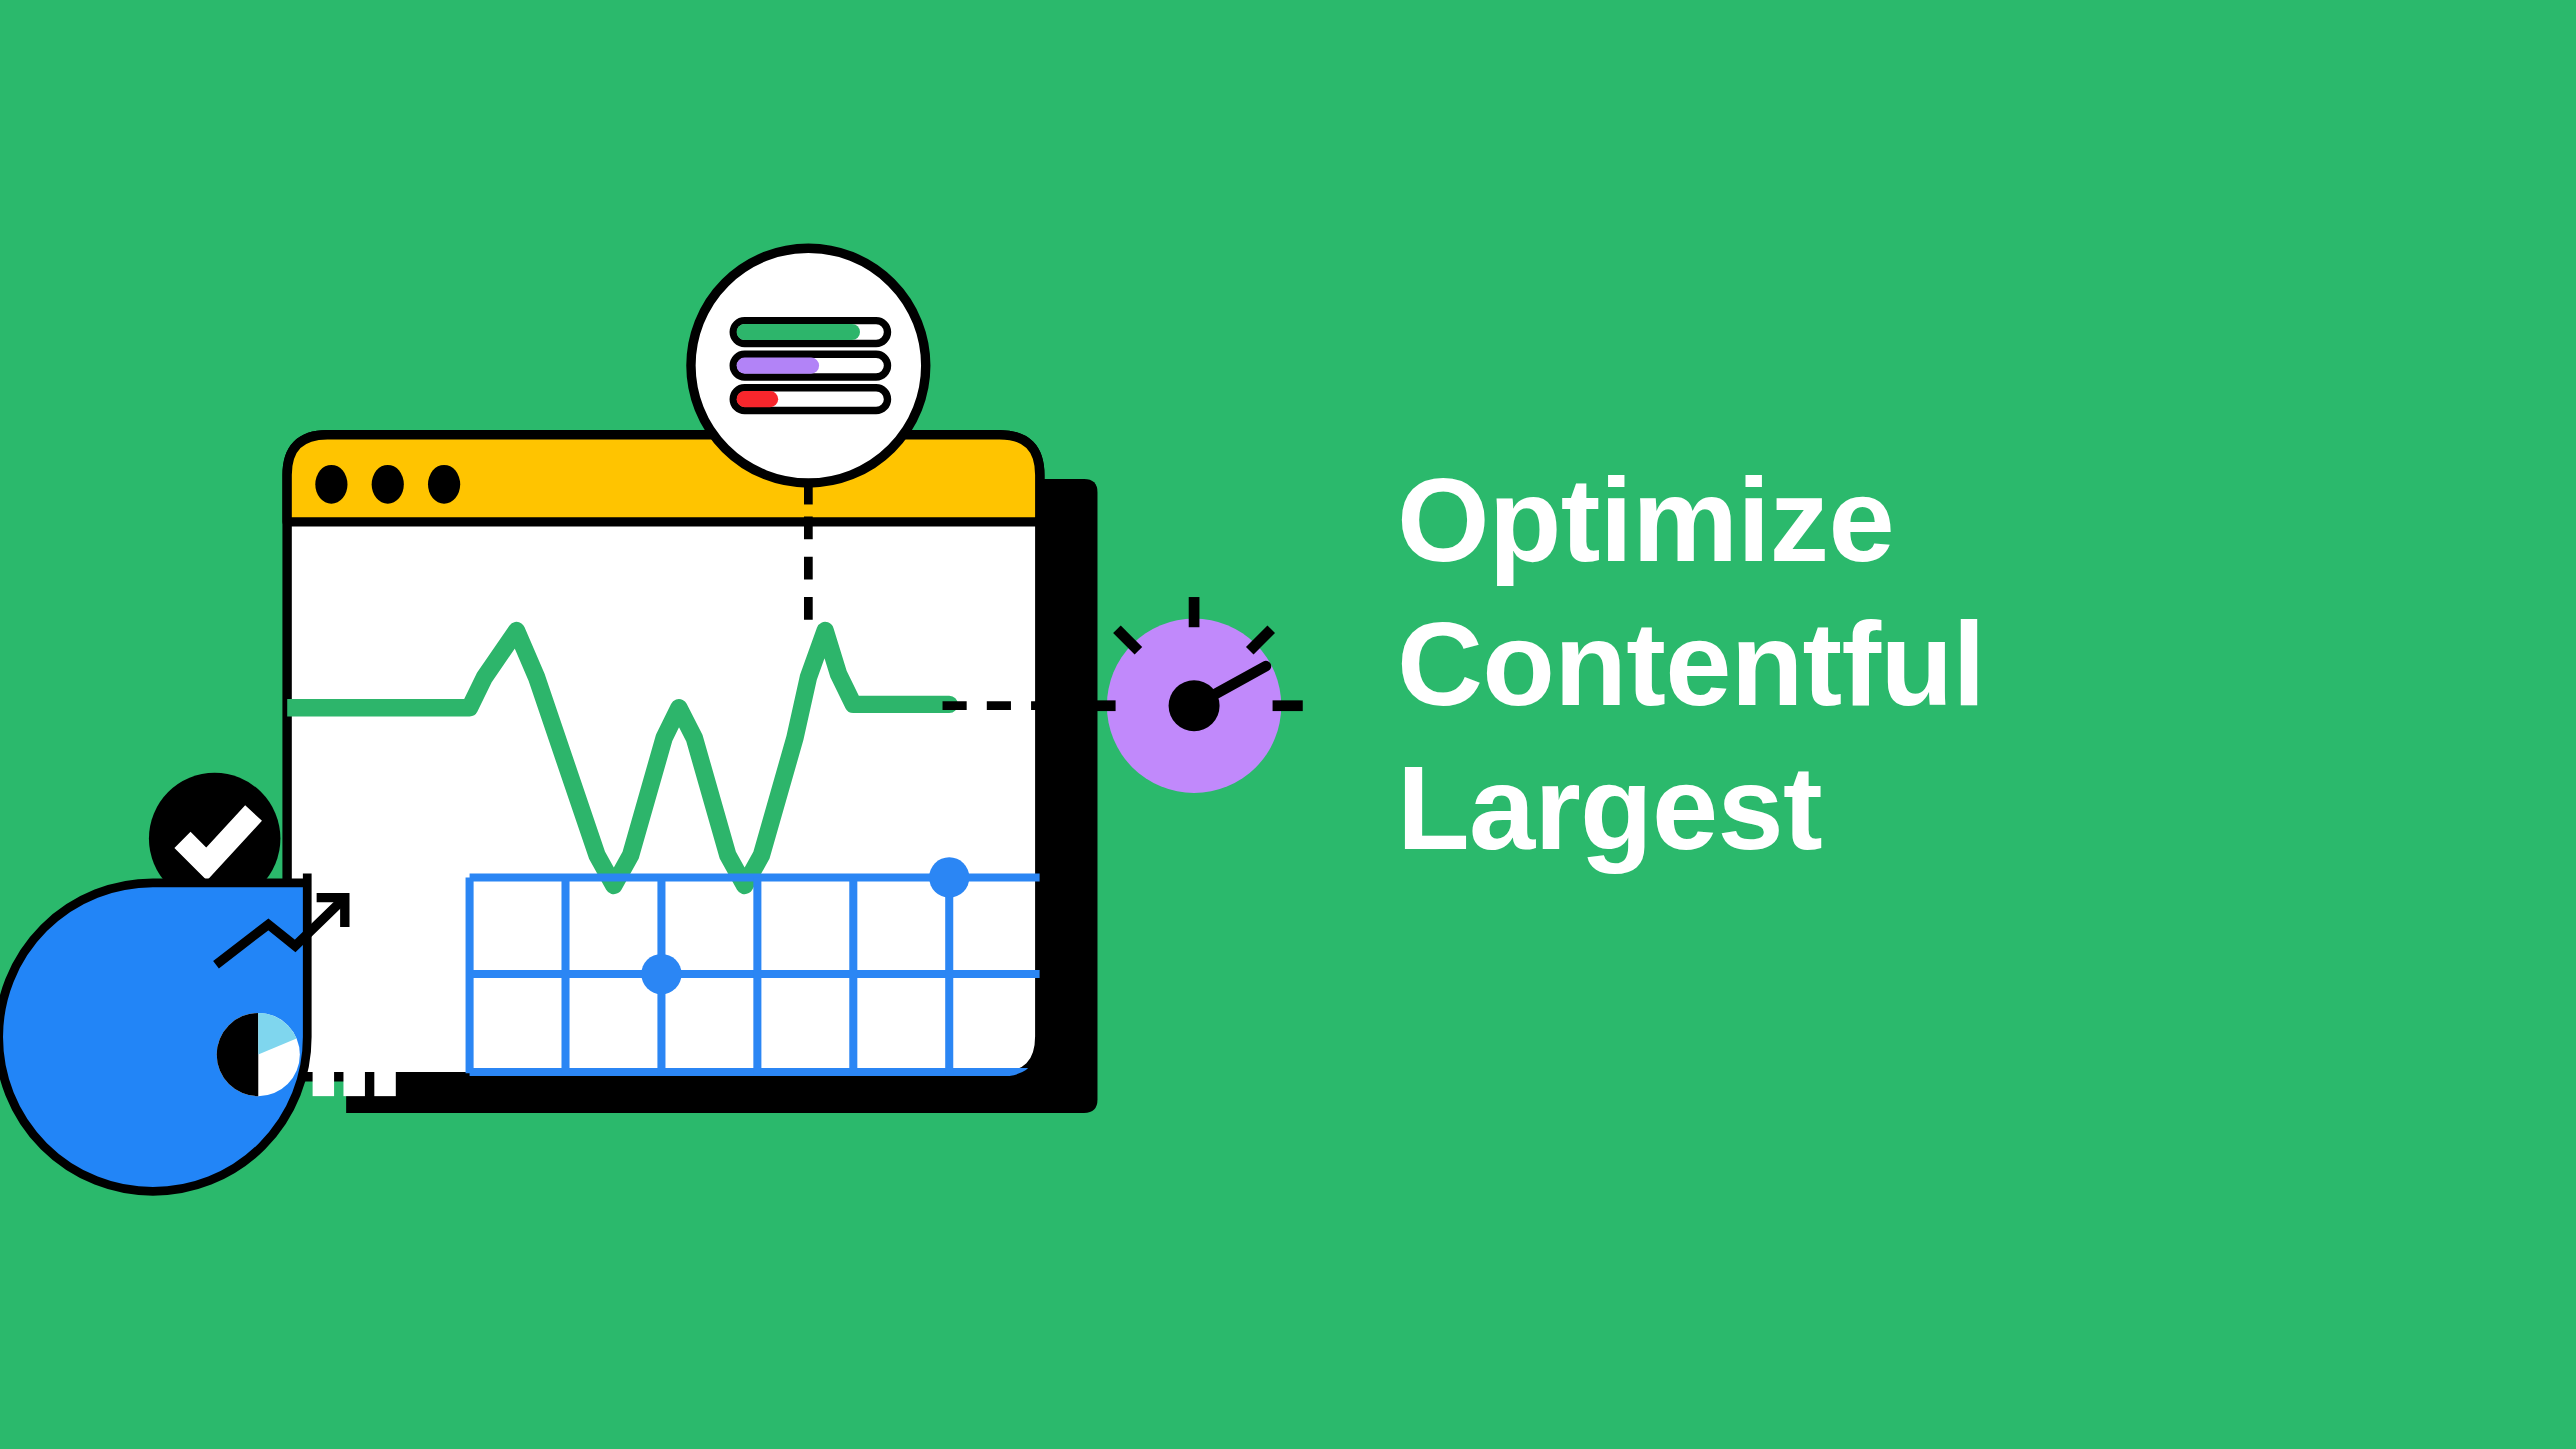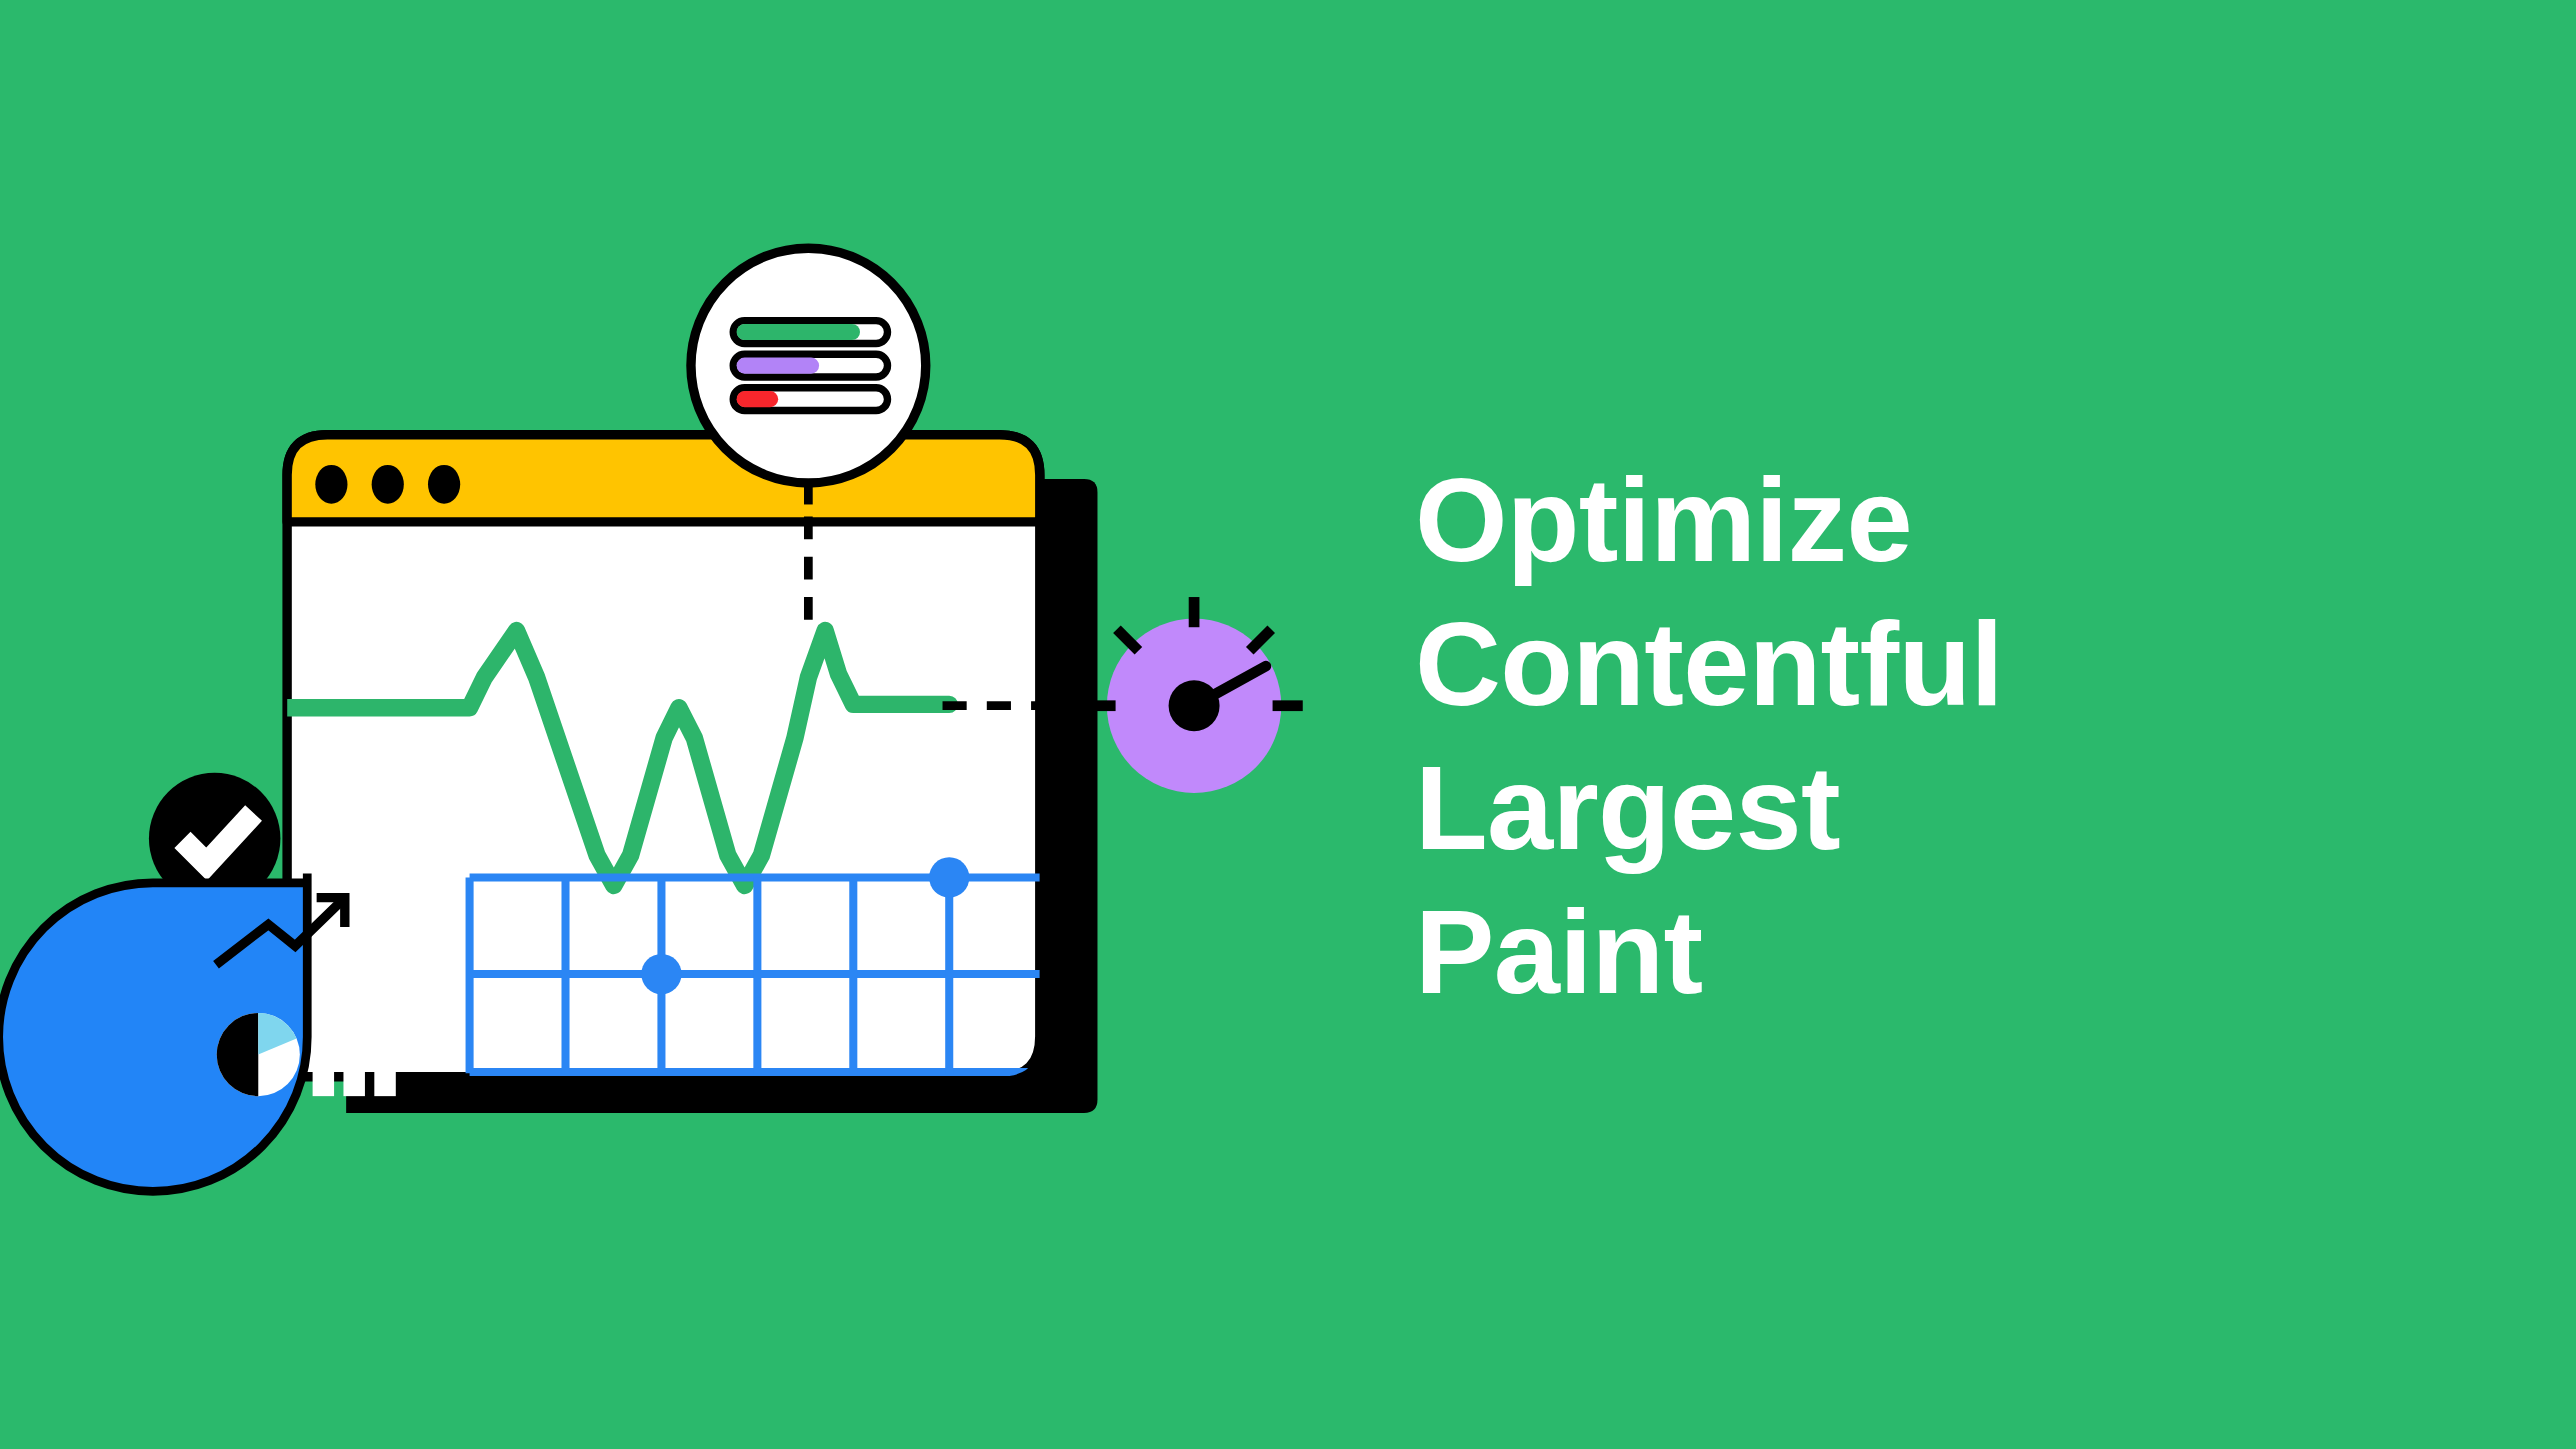--- a/index.html
+++ b/index.html
@@ -35,21 +35,20 @@
     color: #FFFFFF;
     font-family: "Liberation Sans", sans-serif;
     font-weight: bold;
     font-size: 119px;
     line-height: 144px;
     letter-spacing: -0.7px;
     white-space: nowrap;
   }
   .headline-line {
     display: block;
-    margin-left: 18px;
   }
 </style>
 </head>
 <body>
 
 <div id="stage">
 
   <svg id="artboard" viewBox="0 0 3840 2160" xmlns="http://www.w3.org/2000/svg">
 
     <rect x="0" y="0" width="3840" height="2160" fill="#2BB96C"></rect>
@@ -156,17 +155,16 @@
         <polyline points="322,1438 400,1378 440,1410 510,1342" fill="none" stroke="#000000" stroke-width="14" stroke-linecap="butt"></polyline>
         <polyline points="472,1338 514,1338 514,1382" fill="none" stroke="#000000" stroke-width="14" stroke-linecap="butt"></polyline>
       </g>
     </g>
   </svg>
 
   <h1 class="headline">
     <span class="headline-line">Optimize</span>
     <span class="headline-line">Contentful</span>
     <span class="headline-line">Largest</span>
-    <span class="headline-line">Paint</span>
   </h1>
 
 </div>
 
 
 </body></html>

